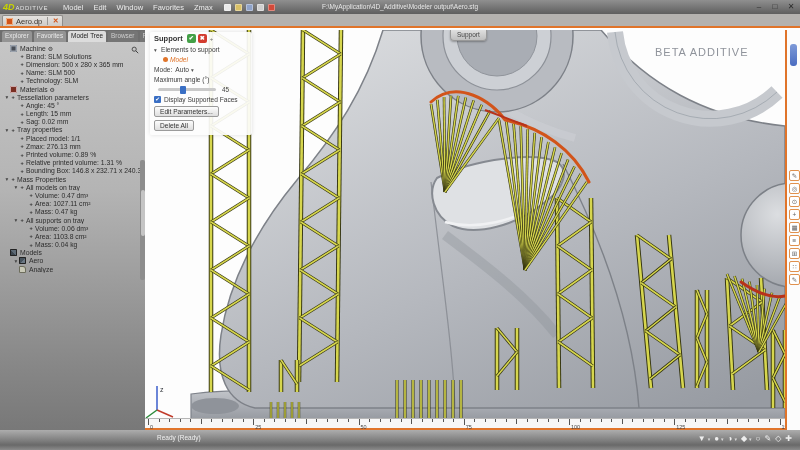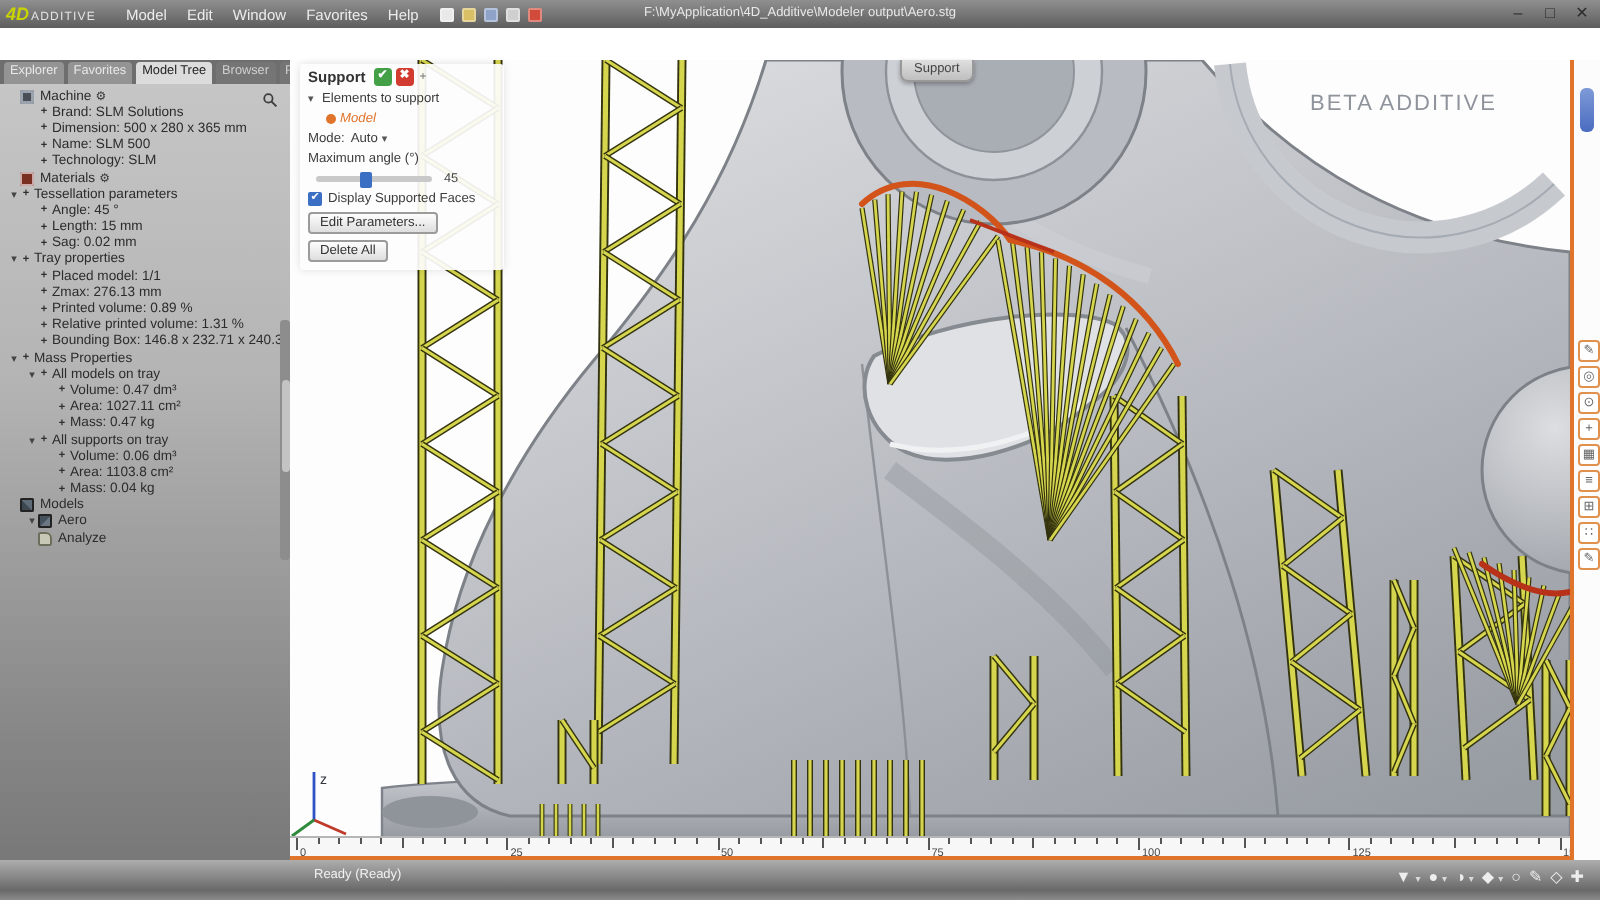--- a/index.html
+++ b/index.html
@@ -123,37 +123,44 @@
   <div class="menubar">
     <div class="logo">
       <span class="logo-4d">4D</span>
       <span class="logo-additive">ADDITIVE</span>
     </div>
     <div class="menu-items">
         <span class="menu-item">Model</span>
         <span class="menu-item">Edit</span>
         <span class="menu-item">Window</span>
         <span class="menu-item">Favorites</span>
-        <span class="menu-item">Help</span>
+        <span class="menu-item">Zmax</span>
       </div>
     <div class="mini-icons">
         <span class="mini-icon" style="background: rgb(233, 233, 233);"></span>
         <span class="mini-icon" style="background: rgb(217, 192, 103);"></span>
         <span class="mini-icon" style="background: rgb(143, 163, 201);"></span>
         <span class="mini-icon" style="background: rgb(207, 207, 207);"></span>
         <span class="mini-icon" style="background: rgb(210, 74, 58);"></span>
       </div>
     <div class="win-title">F:\MyApplication\4D_Additive\Modeler output\Aero.stg</div>
     <div class="win-controls">
       <span class="win-btn">–</span>
       <span class="win-btn">□</span>
       <span class="win-btn">✕</span>
     </div>
   </div>
 
+  <div class="tabbar">
+    <div class="doc-tab">
+      <span class="doc-tab-icon"></span>
+      <span class="doc-tab-label">Aero.dp</span>
+      <span class="doc-tab-close">✕</span>
+    </div>
+  </div>
 
   <div class="main">
 
     <div class="sidebar">
       <div class="side-tabs">
           <span class="side-tab">Explorer</span>
           <span class="side-tab">Favorites</span>
           <span class="side-tab active">Model Tree</span>
           <span class="side-tab dim">Browser</span>
           <span class="side-tab dim">Printer</span>

